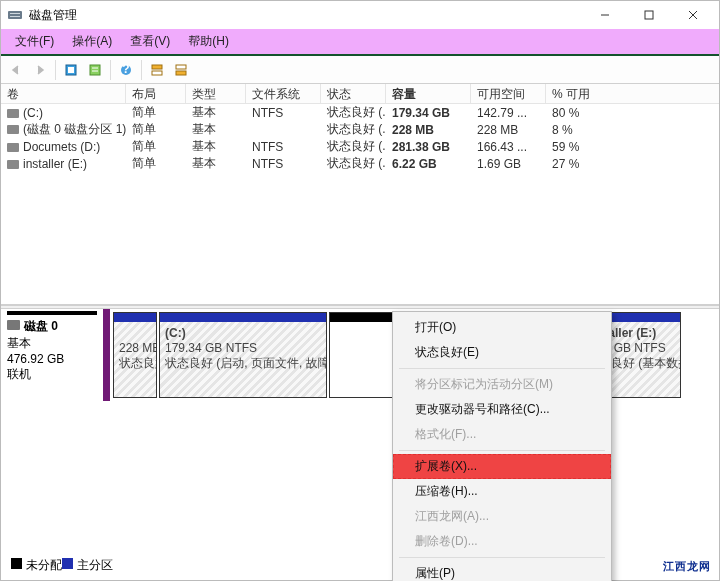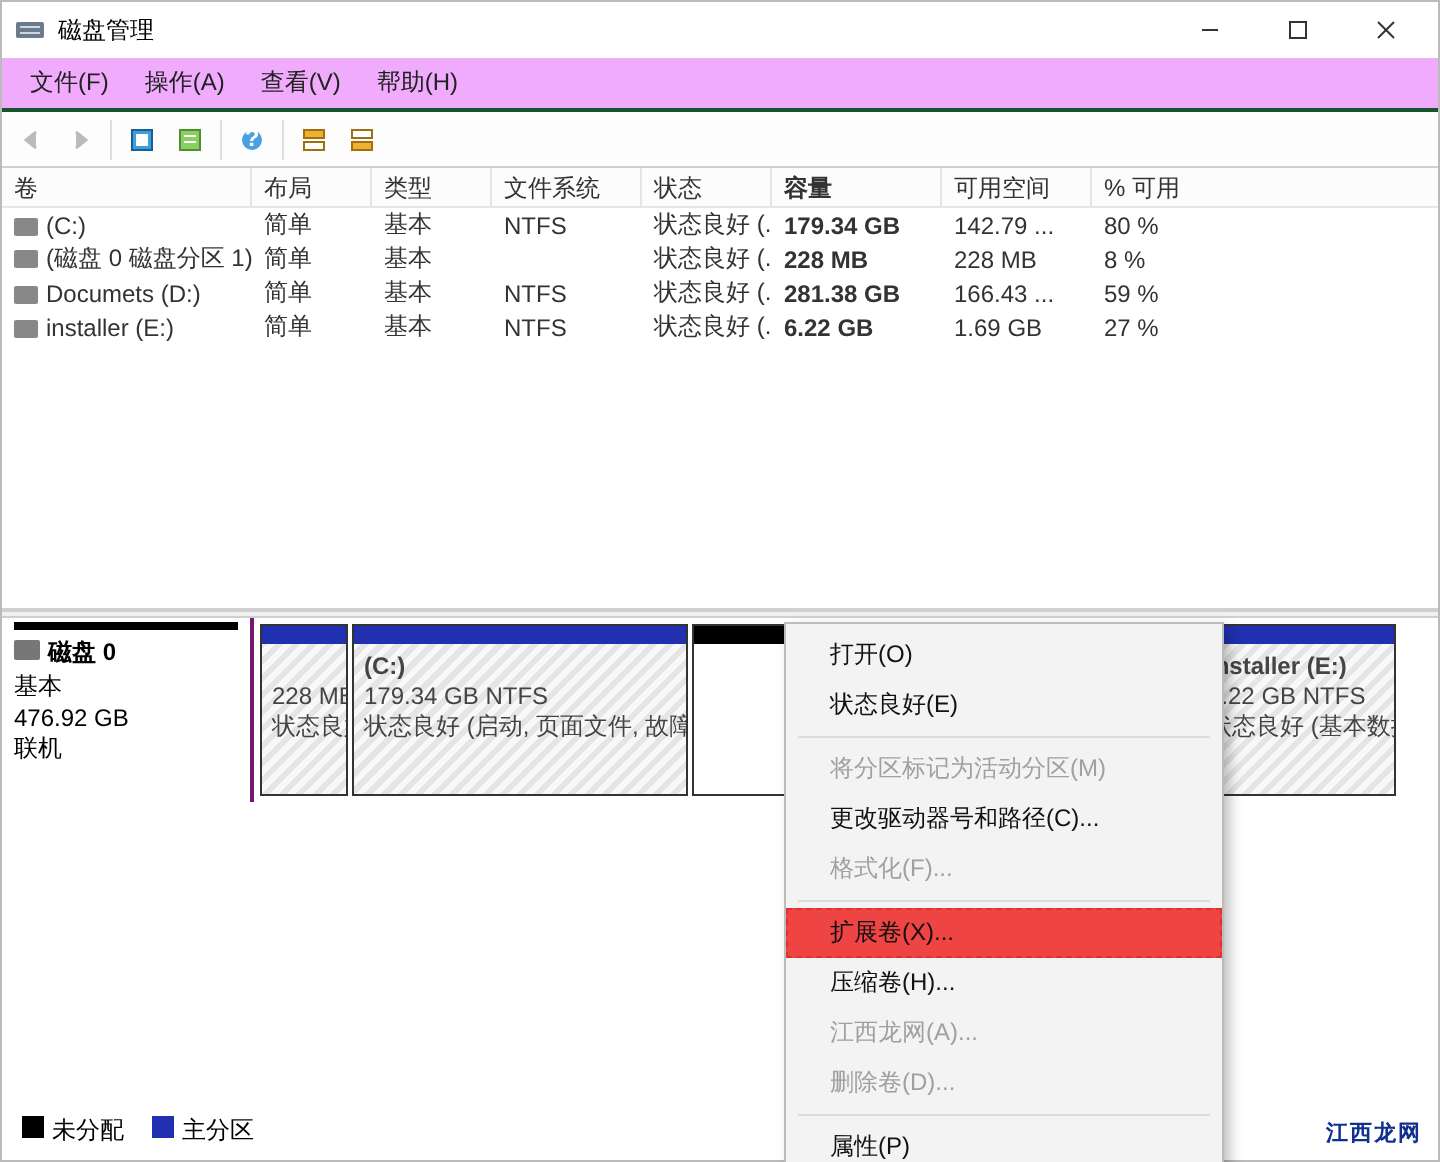--- a/index.html
+++ b/index.html
@@ -20,32 +20,32 @@
 .vol-table { border-bottom: 1px solid #d0d0d0; }
 .vt-header { display: flex; background: #fcfcfc; border-bottom: 1px solid #e5e5e5; height: 20px;}
 .vt-col { border-right: 1px solid #e5e5e5; padding: 2px 6px; color:#333; overflow:hidden; white-space:nowrap;}
 .c0{width:125px;} .c1{width:60px;} .c2{width:60px;} .c3{width:75px;} .c4{width:65px;} .c5{width:85px;font-weight:bold;} .c6{width:75px;} .c7{width:70px; border-right:none;}
 .vt-rows { height: 200px; }
 .vt-row { display: flex; height: 17px; align-items: center;}
 .vt-row .vt-col { border-right: none; padding: 0 6px;}
 .vt-row .vol-icon { display:inline-block; width:12px; height:9px; background:#888; margin-right:4px; vertical-align:middle; border-radius:1px;}
 .splitter { height: 4px; background: #f0f0f0; border-top:1px solid #d0d0d0; border-bottom:1px solid #d0d0d0;}
 .disk-map { display:flex; height: 92px;}
-.disk-info { width: 126px; border-right: 2px solid #701a75; padding: 4px 6px;}
+.disk-info { width: 109px; border-right: 7px solid #701a75; padding: 4px 6px;}
 .disk-info .d-bar { height:4px; background:#000; margin-bottom:3px; margin-top:-2px;}
 .disk-info .d-icn { display:inline-block; width:13px; height:10px; background:#777; margin-right:4px; border-radius:1px;}
 .disk-partitions { flex:1; display:flex; padding:2px;}
 .part { border:1px solid #333; margin:1px; display:flex; flex-direction:column; position:relative;}
 .part .p-bar { height:9px;}
 .part .p-body { flex:1; padding: 4px 5px; line-height:15px; white-space:nowrap; overflow:hidden;}
 .bar-blue { background:#2030b0;}
 .bar-black { background:#000;}
 .part.hatched .p-body { background: repeating-linear-gradient(-45deg, #f8f8f8 0 3px, #e5e5e5 3px 6px); color:#444;}
 .legend-area { flex:1; padding: 6px 10px; display:flex; flex-direction:column; justify-content:flex-end;}
-.legend { display:flex; gap:14px; align-items:flex-end;}
+.legend { display:flex; align-items:flex-end;}
 .legend .sw { width:11px; height:11px; display:inline-block; margin-right:4px;}
 .sw-black{background:#000;} .sw-blue{background:#2030b0;}
 .watermark { position:absolute; right:8px; bottom:6px; font-size:11px; font-weight:bold; color:#103090; letter-spacing:1px;}
 
 .ctxmenu { position:absolute; left:391px; top:310px; width:220px; background:#f3f3f3; border:1px solid #bcbcbc; box-shadow:3px 3px 6px rgba(0,0,0,.25); padding:3px 0;}
 .ctx-item { padding:4px 14px 4px 22px; color:#111; position:relative;}
 .ctx-item.disabled { color:#a0a0a0;}
 .ctx-sep { height:1px; background:#dcdcdc; margin:3px 6px;}
 .ctx-item.hl { background:#ef4444; border:1px dashed #e03030; padding:3px 13px 3px 21px;}
 </style>

